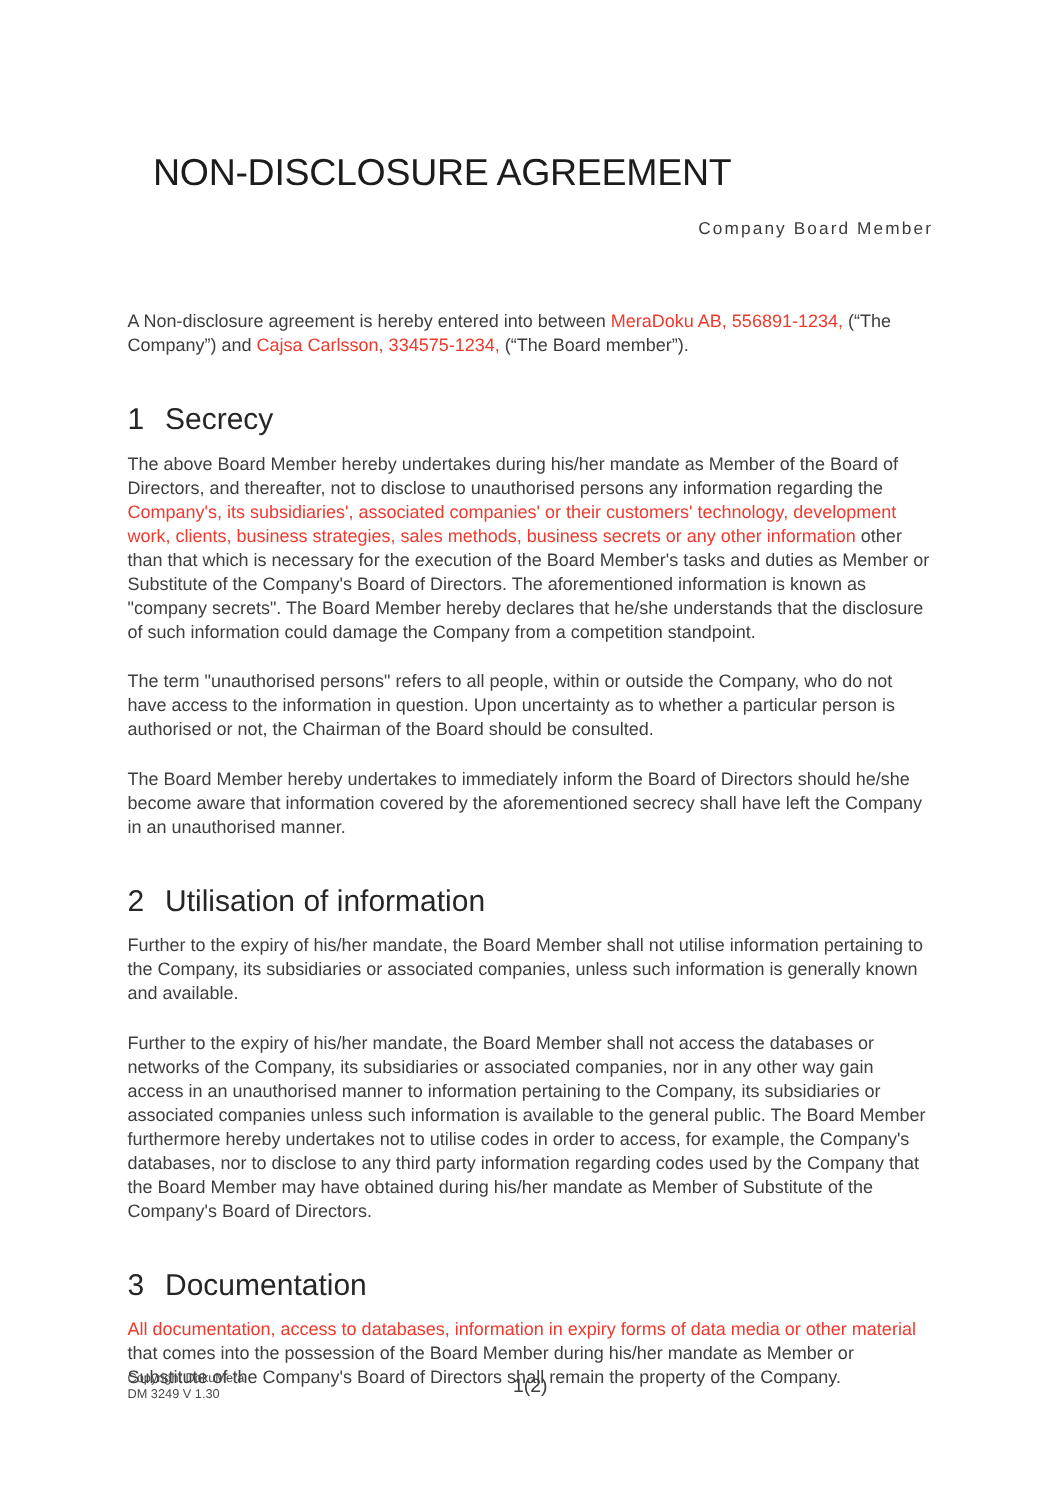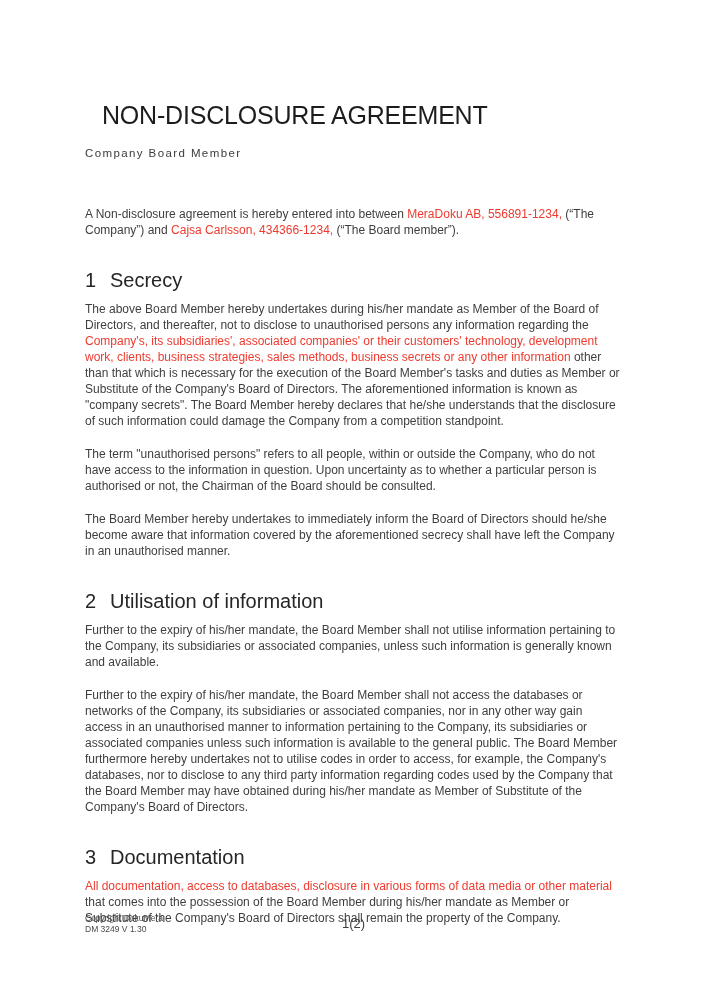--- a/index.html
+++ b/index.html
@@ -33,20 +33,21 @@
     line-height: 1.15;
     font-weight: 400;
     letter-spacing: -0.2px;
     color: #1c1c1c;
   }
   .doc-subtitle {
     margin-top: 6px;
     font-size: 11.5px;
     letter-spacing: 1.4px;
     color: #3c3c3c;
+    text-align: right;
   }
   p.para {
     font-size: 12px;
     line-height: 16px;
     margin: 0 0 17px 0;
     color: var(--body-text, #3e3e3e);
   }
   p.intro {
     margin-top: 47px;
   }
@@ -83,37 +84,37 @@
   }
 </style>
 </head>
 <body>
 
 <div class="page">
   <div class="content">
     <h1 class="doc-title">NON-DISCLOSURE AGREEMENT</h1>
     <div class="doc-subtitle">Company Board Member</div>
 
-    <p class="para intro"><span>A Non-disclosure agreement is hereby entered into between </span><span class="red">MeraDoku AB, 556891-1234,</span><span> (“The Company”) and </span><span class="red">Cajsa Carlsson, 434366-1234,</span><span> (“The Board member”).</span></p>
+    <p class="para intro"><span>A Non-disclosure agreement is hereby entered into between </span><span class="red">MeraDoku AB, 556891-1234,</span><span> (“The Company”) and </span><span class="red">Cajsa Carlsson, 334575-1234,</span><span> (“The Board member”).</span></p>
 
     <div>
         <section>
           <h2 class="sec-heading"><span class="sec-num">1</span><span>Secrecy</span></h2>
           <p class="para"><span>The above Board Member hereby undertakes during his/her mandate as Member of the Board of Directors, and thereafter, not to disclose to unauthorised persons any information regarding the </span><span class="red">Company's, its subsidiaries', associated companies' or their customers' technology, development work, clients, business strategies, sales methods, business secrets or any other information</span><span> other than that which is necessary for the execution of the Board Member's tasks and duties as Member or Substitute of the Company's Board of Directors. The aforementioned information is known as "company secrets". The Board Member hereby declares that he/she understands that the disclosure of such information could damage the Company from a competition standpoint.</span></p>
           <p class="para"><span>The term "unauthorised persons" refers to all people, within or outside the Company, who do not have access to the information in question. Upon uncertainty as to whether a particular person is authorised or not, the Chairman of the Board should be consulted.</span></p>
           <p class="para"><span>The Board Member hereby undertakes to immediately inform the Board of Directors should he/she become aware that information covered by the aforementioned secrecy shall have left the Company in an unauthorised manner.</span></p>
         </section>
         <section>
           <h2 class="sec-heading"><span class="sec-num">2</span><span>Utilisation of information</span></h2>
           <p class="para"><span>Further to the expiry of his/her mandate, the Board Member shall not utilise information pertaining to the Company, its subsidiaries or associated companies, unless such information is generally known and available.</span></p>
           <p class="para"><span>Further to the expiry of his/her mandate, the Board Member shall not access the databases or networks of the Company, its subsidiaries or associated companies, nor in any other way gain access in an unauthorised manner to information pertaining to the Company, its subsidiaries or associated companies unless such information is available to the general public. The Board Member furthermore hereby undertakes not to utilise codes in order to access, for example, the Company's databases, nor to disclose to any third party information regarding codes used by the Company that the Board Member may have obtained during his/her mandate as Member of Substitute of the Company's Board of Directors.</span></p>
         </section>
         <section>
           <h2 class="sec-heading"><span class="sec-num">3</span><span>Documentation</span></h2>
-          <p class="para"><span class="red">All documentation, access to databases, disclosure in various forms of data media or other material</span><span> that comes into the possession of the Board Member during his/her mandate as Member or Substitute of the Company's Board of Directors shall remain the property of the Company.</span></p>
+          <p class="para"><span class="red">All documentation, access to databases, information in expiry forms of data media or other material</span><span> that comes into the possession of the Board Member during his/her mandate as Member or Substitute of the Company's Board of Directors shall remain the property of the Company.</span></p>
         </section>
       </div>
   </div>
 
   <div class="page-number">1(2)</div>
 
   <div class="copyright">
     <div>Copyright DokuMera</div>
     <div>DM 3249 V 1.30</div>
   </div>

